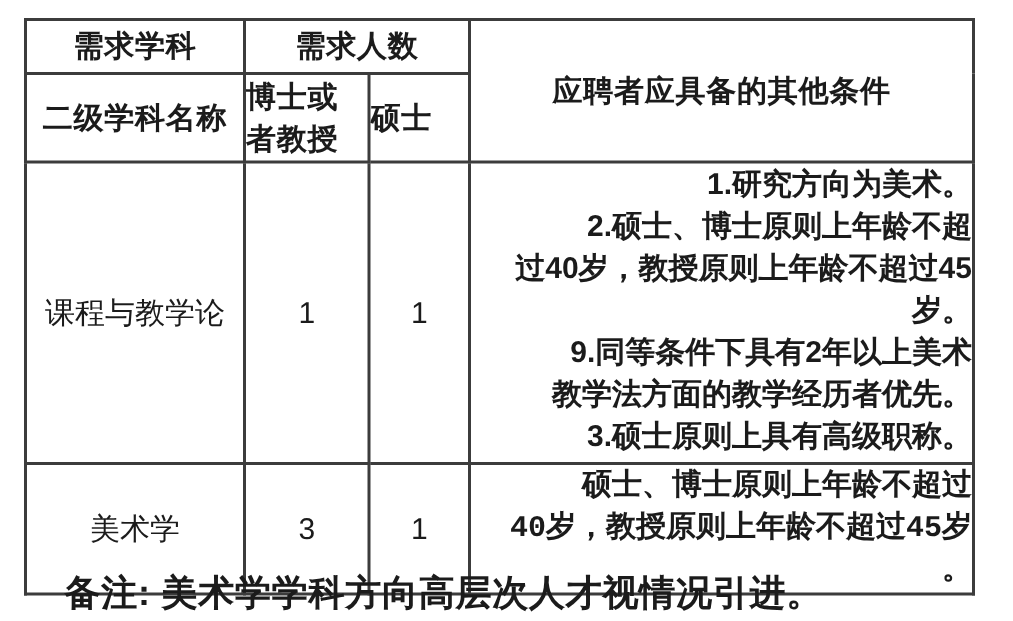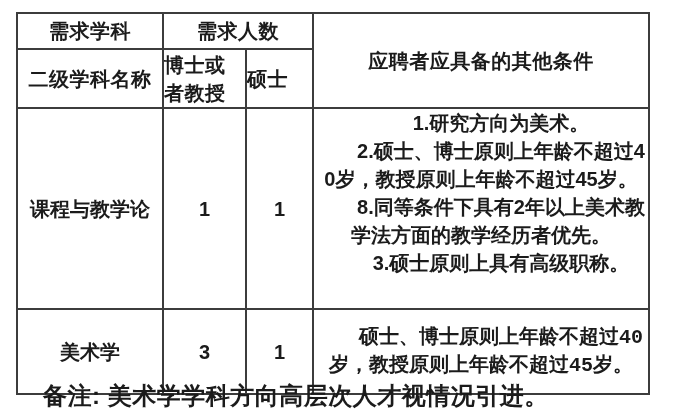--- a/index.html
+++ b/index.html
@@ -30,35 +30,36 @@
     padding: 0;
     overflow: hidden;
   }
   tr.hr1  { height: 36px; }
   tr.hr2  { height: 59px; }
   tr.dr1  { height: 201px; }
   tr.dr2  { height: 85px; }
   .hd     { font-weight: 700; letter-spacing: 0.5px; }
   .c      { text-align: center; vertical-align: middle; }
   .left   { text-align: left; vertical-align: middle; padding: 1px 2px 1px 3px; }
-  .val    { font-weight: 700; }
+  .val    { font-weight: 400; }
   .cond-cell {
     vertical-align: top;
     padding: 3px 2px 2px 2px;
   }
   .cond-cell.vmid { vertical-align: middle; padding-top: 1px; font-family: Liberation Mono, monospace; }
   .cond-line {
     margin: 0;
     text-indent: 2em;
     font-size: 20px;
     line-height: 28px;
     font-weight: 600;
-    text-align: center;
+    text-align: right;
     word-break: break-all;
     line-break: anywhere;
+    padding-left: 25px;
   }
   .note {
     position: absolute;
     left: 43px;
     top: 384px;
     font-size: 24px;
     line-height: 24px;
     font-weight: 700;
     letter-spacing: 0.5px;
     white-space: nowrap;
@@ -85,21 +86,21 @@
       <td class="hd left">博士或者教授</td>
       <td class="hd left">硕士</td>
     </tr>
     <tr class="dr1">
       <td class="c val">课程与教学论</td>
       <td class="c val">1</td>
       <td class="c val">1</td>
       <td class="cond-cell">
           <p class="cond-line">1.研究方向为美术。</p>
           <p class="cond-line">2.硕士、博士原则上年龄不超过40岁，教授原则上年龄不超过45岁。</p>
-          <p class="cond-line">8.同等条件下具有2年以上美术教学法方面的教学经历者优先。</p>
+          <p class="cond-line">9.同等条件下具有2年以上美术教学法方面的教学经历者优先。</p>
           <p class="cond-line">3.硕士原则上具有高级职称。</p>
         </td>
     </tr>
     <tr class="dr2">
       <td class="c val">美术学</td>
       <td class="c val">3</td>
       <td class="c val">1</td>
       <td class="cond-cell vmid">
           <p class="cond-line">硕士、博士原则上年龄不超过40岁，教授原则上年龄不超过45岁。</p>
         </td>

